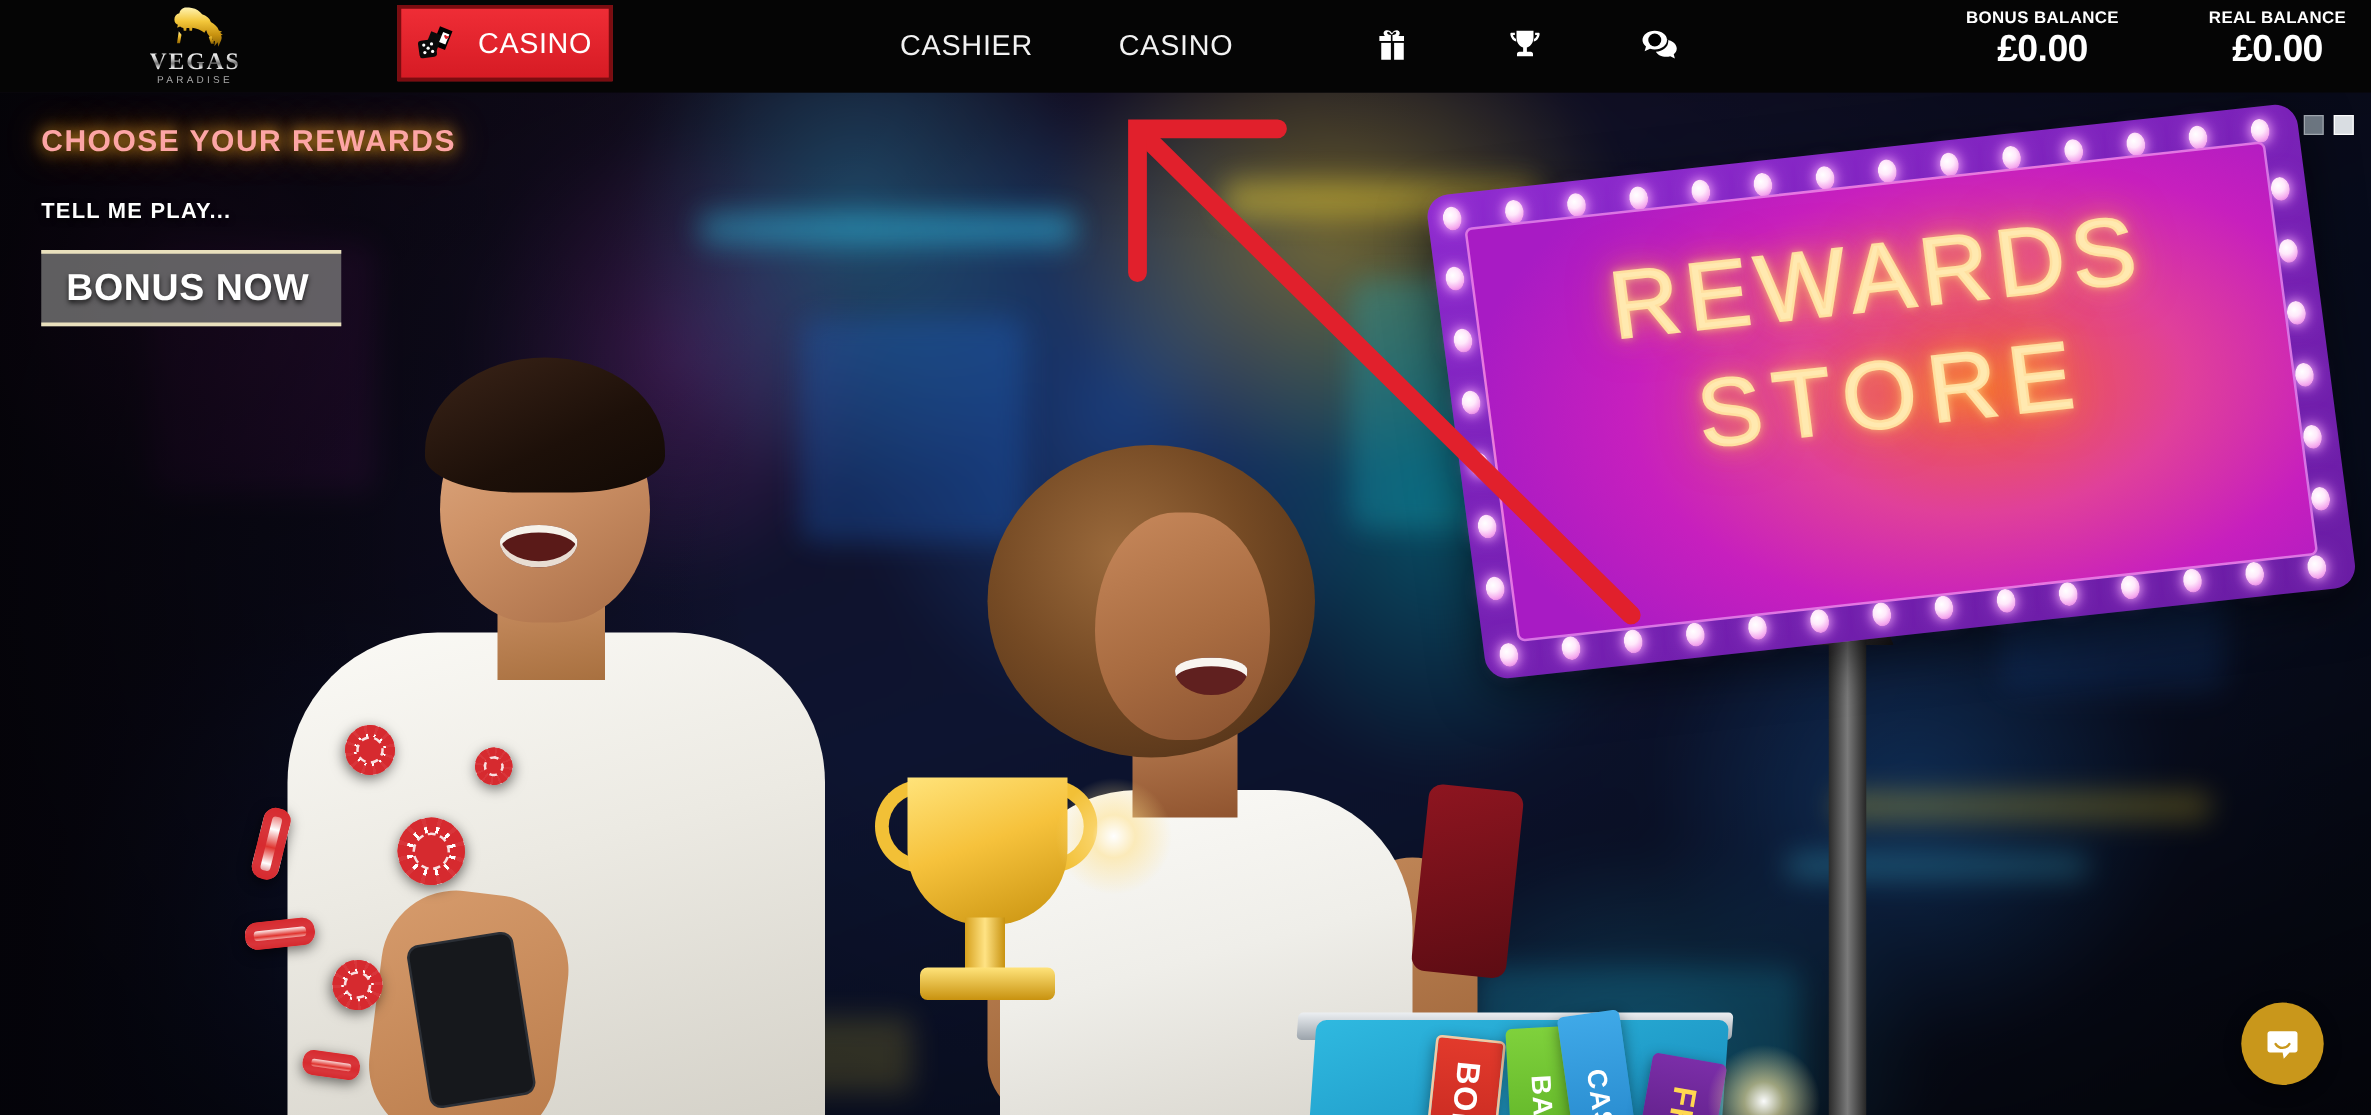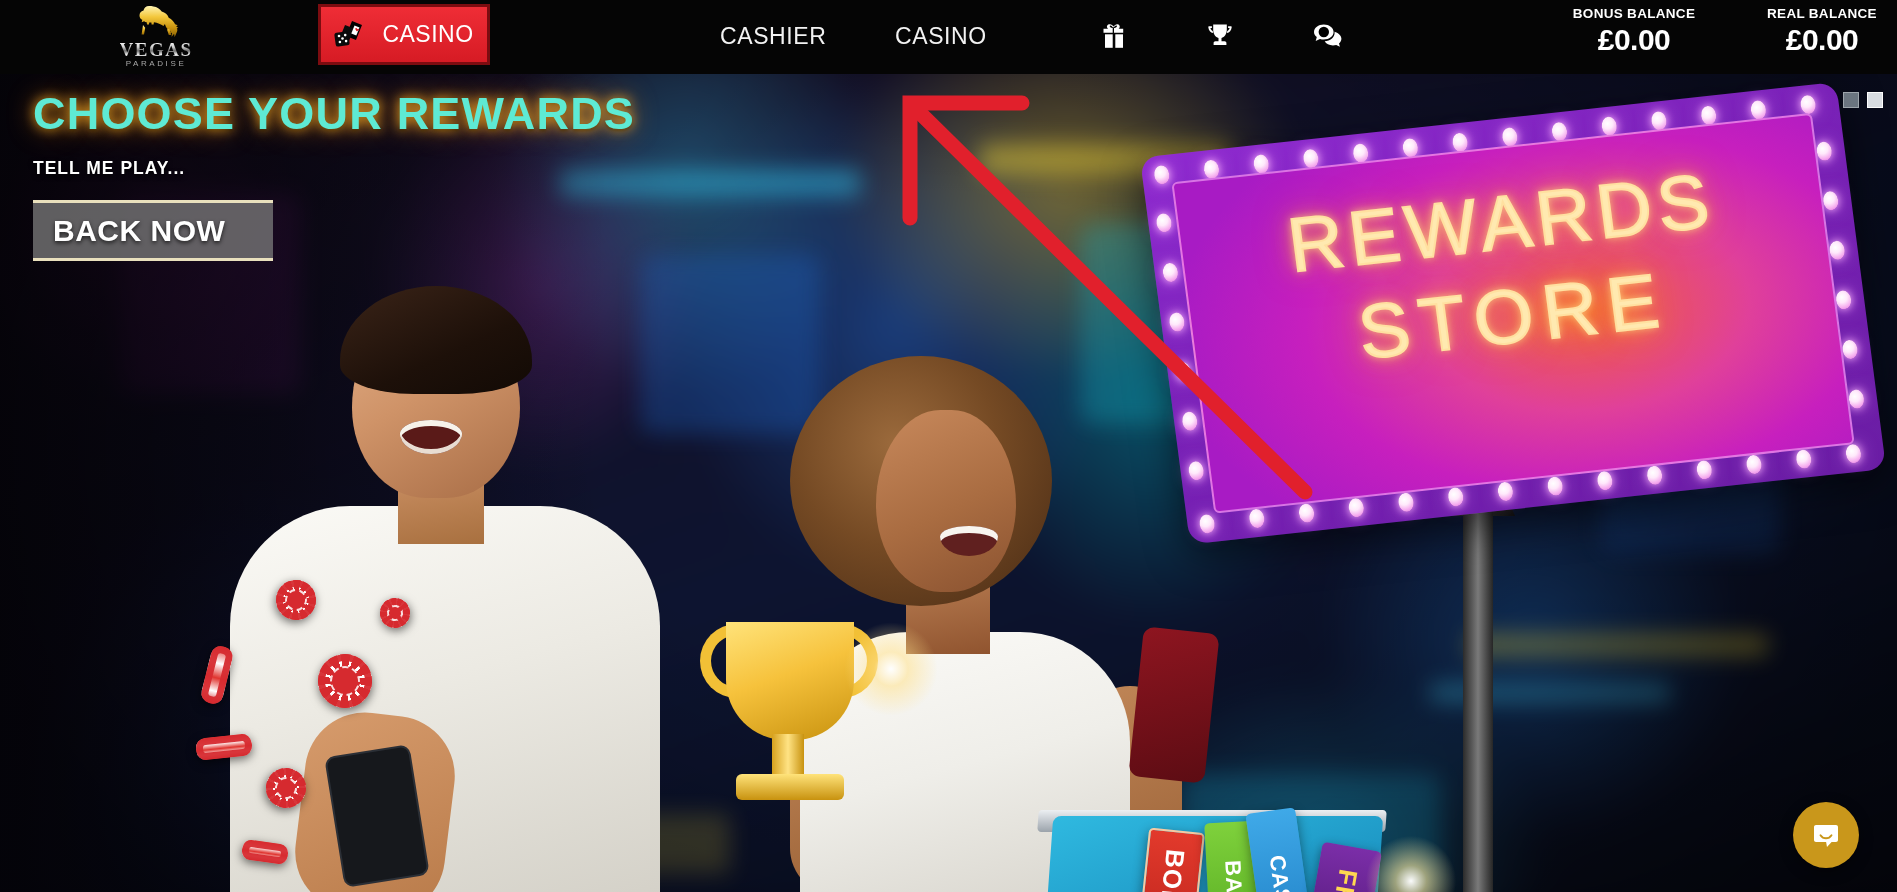--- a/index.html
+++ b/index.html
@@ -92,21 +92,21 @@
   .bg-vignette{
     position:absolute; inset:0;
     background:
       radial-gradient(ellipse 1000px 700px at 50% 45%, rgba(0,0,0,0) 35%, rgba(0,0,0,.45) 100%),
       linear-gradient(90deg, rgba(6,4,12,.88) 0%, rgba(6,4,12,.55) 14%, rgba(0,0,0,0) 32%);
   }
 
   
   .hero-copy{ position:absolute; left:33px; top:20px; width:880px; z-index:12; }
   .hero-title{
-    color:#5eead4; font-size:45px; font-weight:bold; letter-spacing:1.2px;
+    color:#fca5a5; font-size:24px; font-weight:bold; letter-spacing:1.2px;
     line-height:40px;
     text-shadow:0 0 12px rgba(255,180,40,.95),0 0 26px rgba(255,140,20,.7),0 2px 3px rgba(0,0,0,.8);
     font-family:"Liberation Sans", sans-serif;
   }
   .hero-sub{
     margin-top:22px; color:#ffffff; font-size:24px; font-weight:bold;
     letter-spacing:0.5px; line-height:31px; max-width:830px;
     text-shadow:0 2px 5px rgba(0,0,0,.95);
   }
   .hero-tell{
@@ -540,21 +540,21 @@
     <div class="chip flat" style="left:196px;top:662px;width:56px;height:22px;transform:rotate(-6deg);border-radius:10px;"></div>
     <div class="chip" style="left:266px;top:694px;width:40px;height:40px;transform:rotate(30deg);"></div>
     <div class="chip flat" style="left:242px;top:768px;width:46px;height:20px;transform:rotate(8deg);border-radius:9px;"></div>
     <div class="chip" style="left:380px;top:524px;width:30px;height:30px;transform:rotate(-18deg);"></div>
   </div>
 
   <div class="hero-copy">
     <div class="hero-title">CHOOSE YOUR REWARDS</div>
     <div class="hero-tell">TELL ME PLAY...</div>
     <div class="playnow">
-      <span class="pn-lbl">BACK NOW</span>
+      <span class="pn-lbl">BONUS NOW</span>
     </div>
   </div>
 
   <div class="dots">
     <div class="dot inactive"></div>
     <div class="dot active"></div>
   </div>
 </div>
 
 <svg class="arrow-svg">

